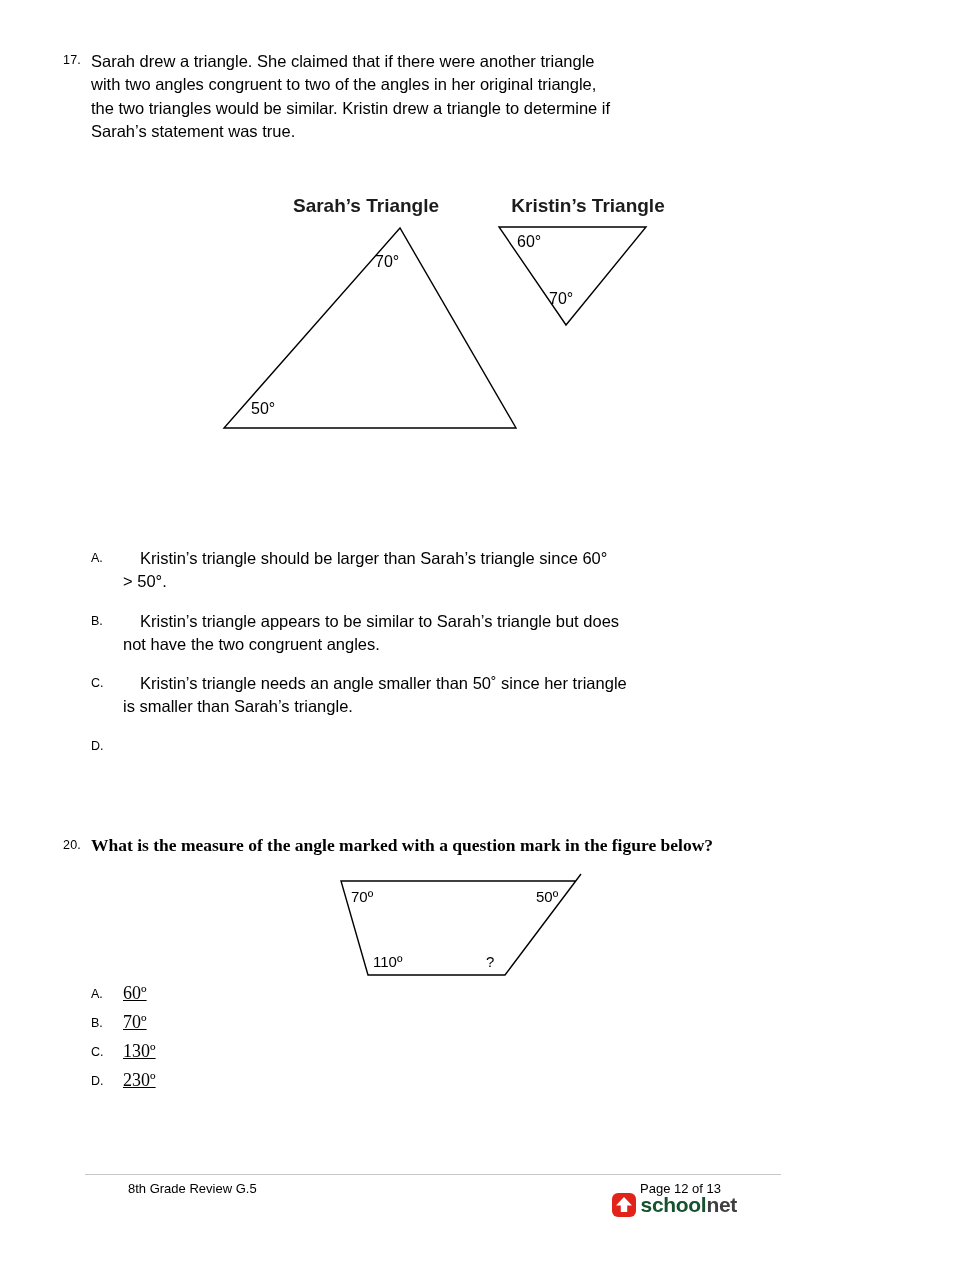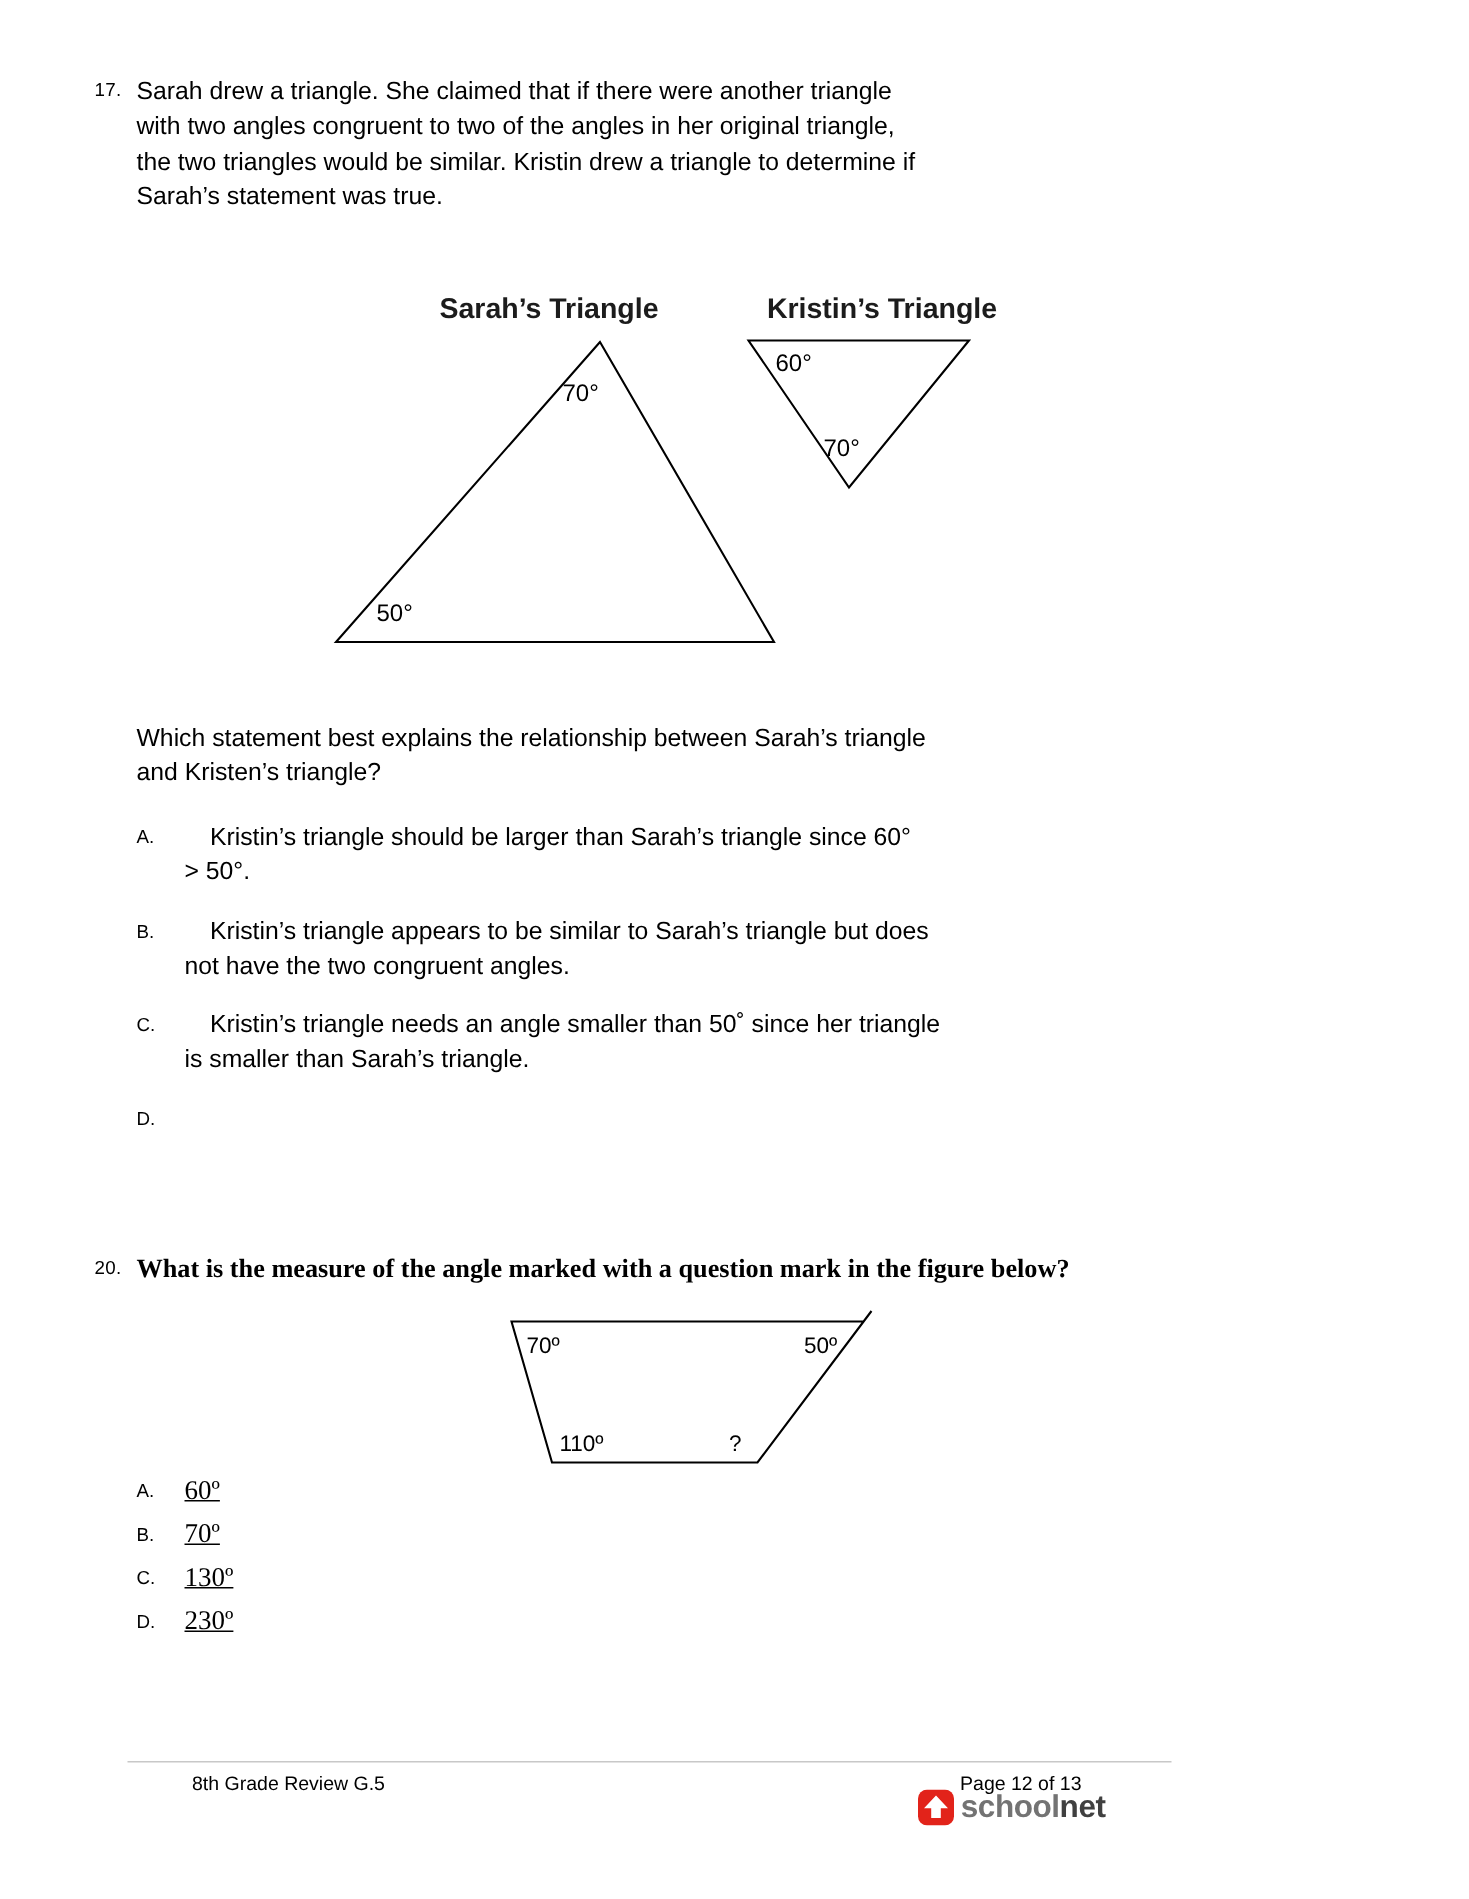--- a/index.html
+++ b/index.html
@@ -22,21 +22,21 @@
   .choice-value { font-family: "Liberation Serif", serif; font-size: 18px; text-decoration: underline; }
   .q18-prompt { font-family: "Liberation Serif", serif; font-weight: bold; font-size: 17.5px; }
   .fig-title { font-family: "Liberation Sans", sans-serif; font-weight: bold; font-size: 19px; fill: #1c1c1c; }
   .fig-label { font-family: "Liberation Sans", sans-serif; font-size: 16px; fill: #000000; }
   .fig-label-sm { font-size: 15px; }
   .shape { fill: none; stroke: #000000; stroke-width: 1.4; }
   .footer-line { left: 85px; top: 1174px; width: 850px; height: 1px; background: #c8c8c8; }
   .footer-text { font-size: 13px; color: #000000; margin-left: 40px; }
   .logo { display: flex; align-items: center; gap: 5px; }
   .logo-text { font-size: 21px; font-weight: bold; letter-spacing: -0.3px; }
-  .logo-school { color: #737373; }
+  .logo-school { color: #14532d; }
   .logo-net { color: #404040; }
 </style>
 </head>
 <body>
 
 <div class="page">
 
   <div class="abs qnum" style="left:63px; top:53px;">17.</div>
   <div class="abs body-text" style="left:91px; top:50px;">Sarah drew a triangle. She claimed that if there were another triangle
 with two angles congruent to two of the angles in her original triangle,
@@ -47,22 +47,20 @@
     <text class="fig-title" x="151" y="22" text-anchor="middle">Sarah’s Triangle</text>
     <text class="fig-title" x="373" y="22" text-anchor="middle">Kristin’s Triangle</text>
     <polygon class="shape" points="185,38 9,238 301,238"></polygon>
     <polygon class="shape" points="284,37 431,37 351,135"></polygon>
     <text class="fig-label" x="160" y="77">70°</text>
     <text class="fig-label" x="36" y="224">50°</text>
     <text class="fig-label" x="302" y="57">60°</text>
     <text class="fig-label" x="334" y="114">70°</text>
   </svg>
 
-  <div class="abs body-text" style="left:91px; top:481px;">Which statement best explains the relationship between Sarah’s triangle
-and Kristen’s triangle?</div>
 
   <div class="abs choice" style="left:91px; top:547px; width:740px;">
     <span class="choice-label">A.</span>
     <div class="choice-text">Kristin’s triangle should be larger than Sarah’s triangle since 60°
 &gt; 50°.</div>
   </div>
   <div class="abs choice" style="left:91px; top:610px; width:740px;">
     <span class="choice-label">B.</span>
     <div class="choice-text">Kristin’s triangle appears to be similar to Sarah’s triangle but does
 not have the two congruent angles.</div>

